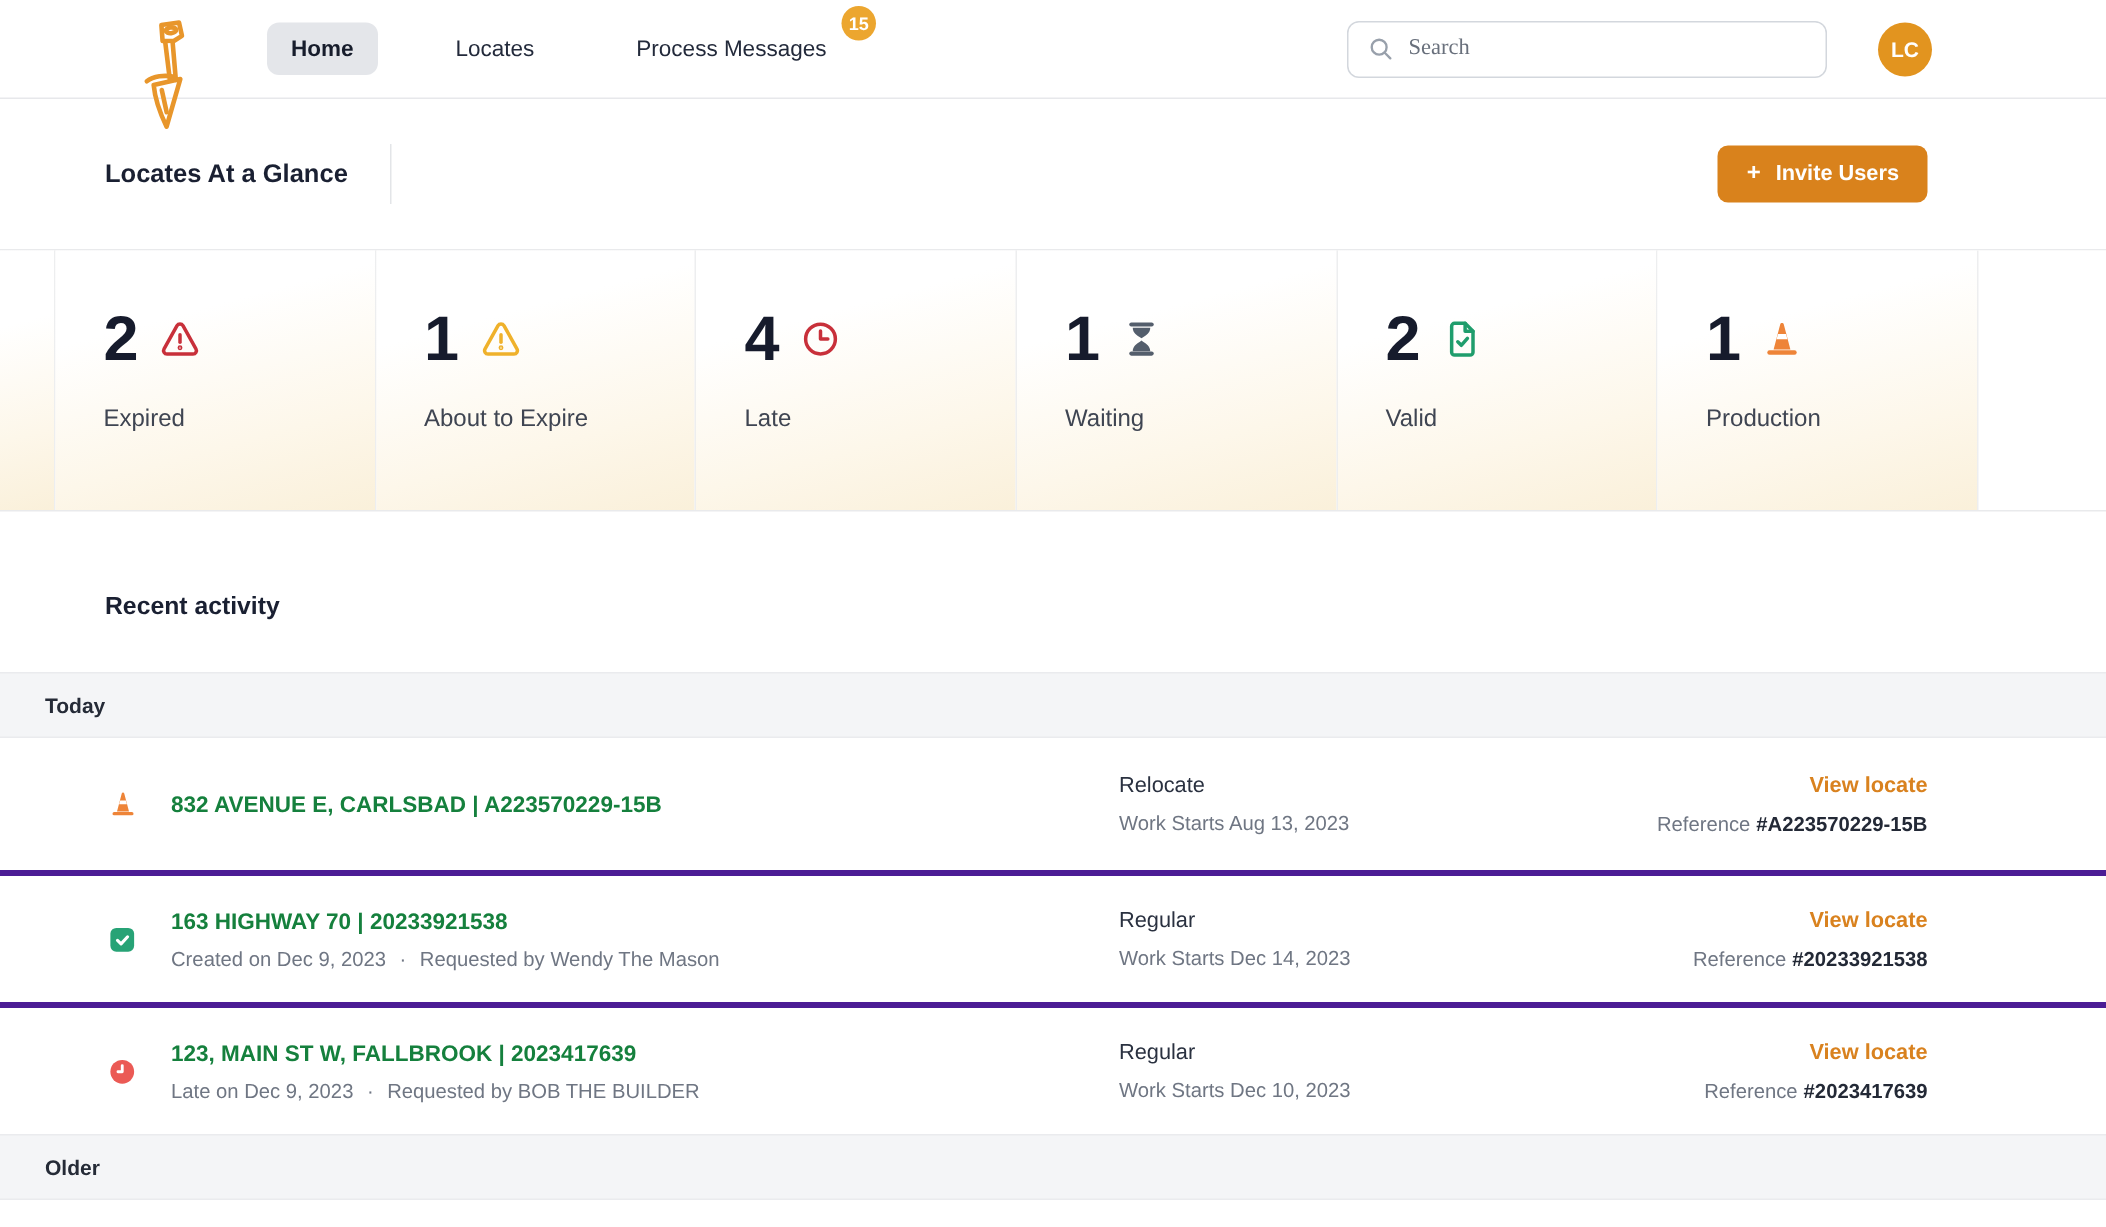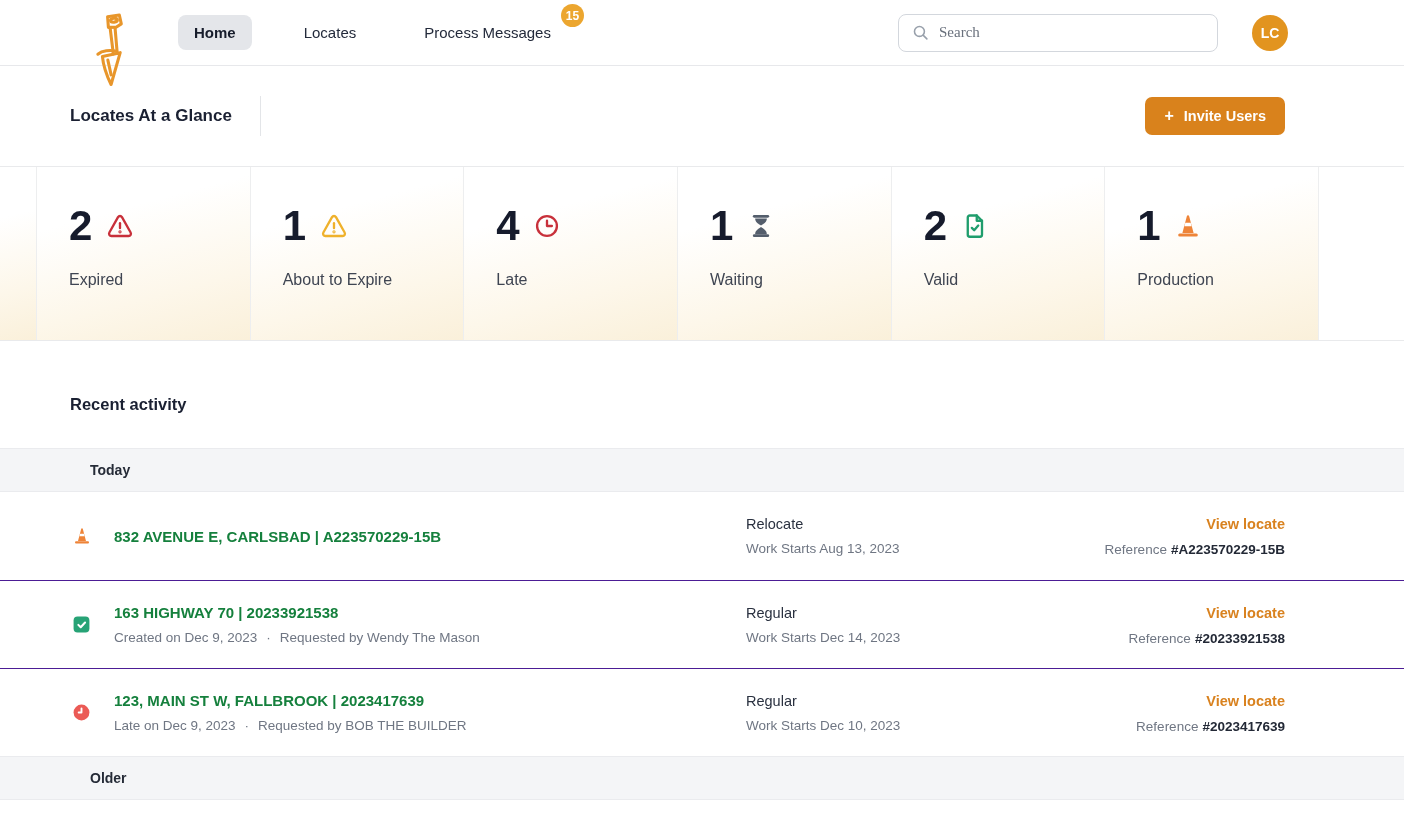--- a/index.html
+++ b/index.html
@@ -46,24 +46,24 @@
   .stat-card { flex:1; border-right:1px solid #EDEEEF; padding:38px 0 0 32px; cursor:pointer; }
   .stat-card:nth-last-of-type(2) { border-right:none; }
   .stat-top { display:flex; align-items:center; gap:15px; }
   .stat-value { font-size:42px; font-weight:700; color:#161B2C; letter-spacing:-1.5px; line-height:1; }
   .stat-icon { display:flex; }
   .stat-label { margin-top:24px; font-size:16px; color:#3F4552; }
 
   
   .activity-header { padding:54px 0 34px 70px; font-size:16.5px; font-weight:700; color:#1A2032; }
   .section-row { height:44px; background:#F4F5F7; display:flex; align-items:center;
-    padding-left:90px; font-size:14px; font-weight:700; color:#252B37;
+    padding-left:30px; font-size:14px; font-weight:700; color:#252B37;
     border-top:1px solid #EAEBEE; border-bottom:1px solid #EAEBEE; }
   .activity-row { height:88px; display:flex; align-items:center; padding:0 119px 0 72px; background:#fff; }
-  .activity-row + .activity-row { border-top:1px solid #4c1d95; }
+  .activity-row + .activity-row { border-top:4px solid #4c1d95; }
   .row-icon { width:20px; margin-right:22px; display:flex; flex:0 0 auto; }
   .row-main { width:632px; flex:0 0 auto; }
   .row-title { font-size:15px; font-weight:700; color:#15803d; }
   .row-meta { margin-top:9px; font-size:13.5px; color:#6F7683; }
   .row-meta .dot { margin:0 9px; }
   .row-mid { flex:1; }
   .row-type { font-size:14.5px; color:#2A3140; }
   .row-work { margin-top:9px; font-size:13.5px; color:#6F7683; }
   .row-right { text-align:right; }
   .view-link { font-size:14.5px; font-weight:700; color:#D9821F; cursor:pointer; text-decoration:none; display:inline-block; }

